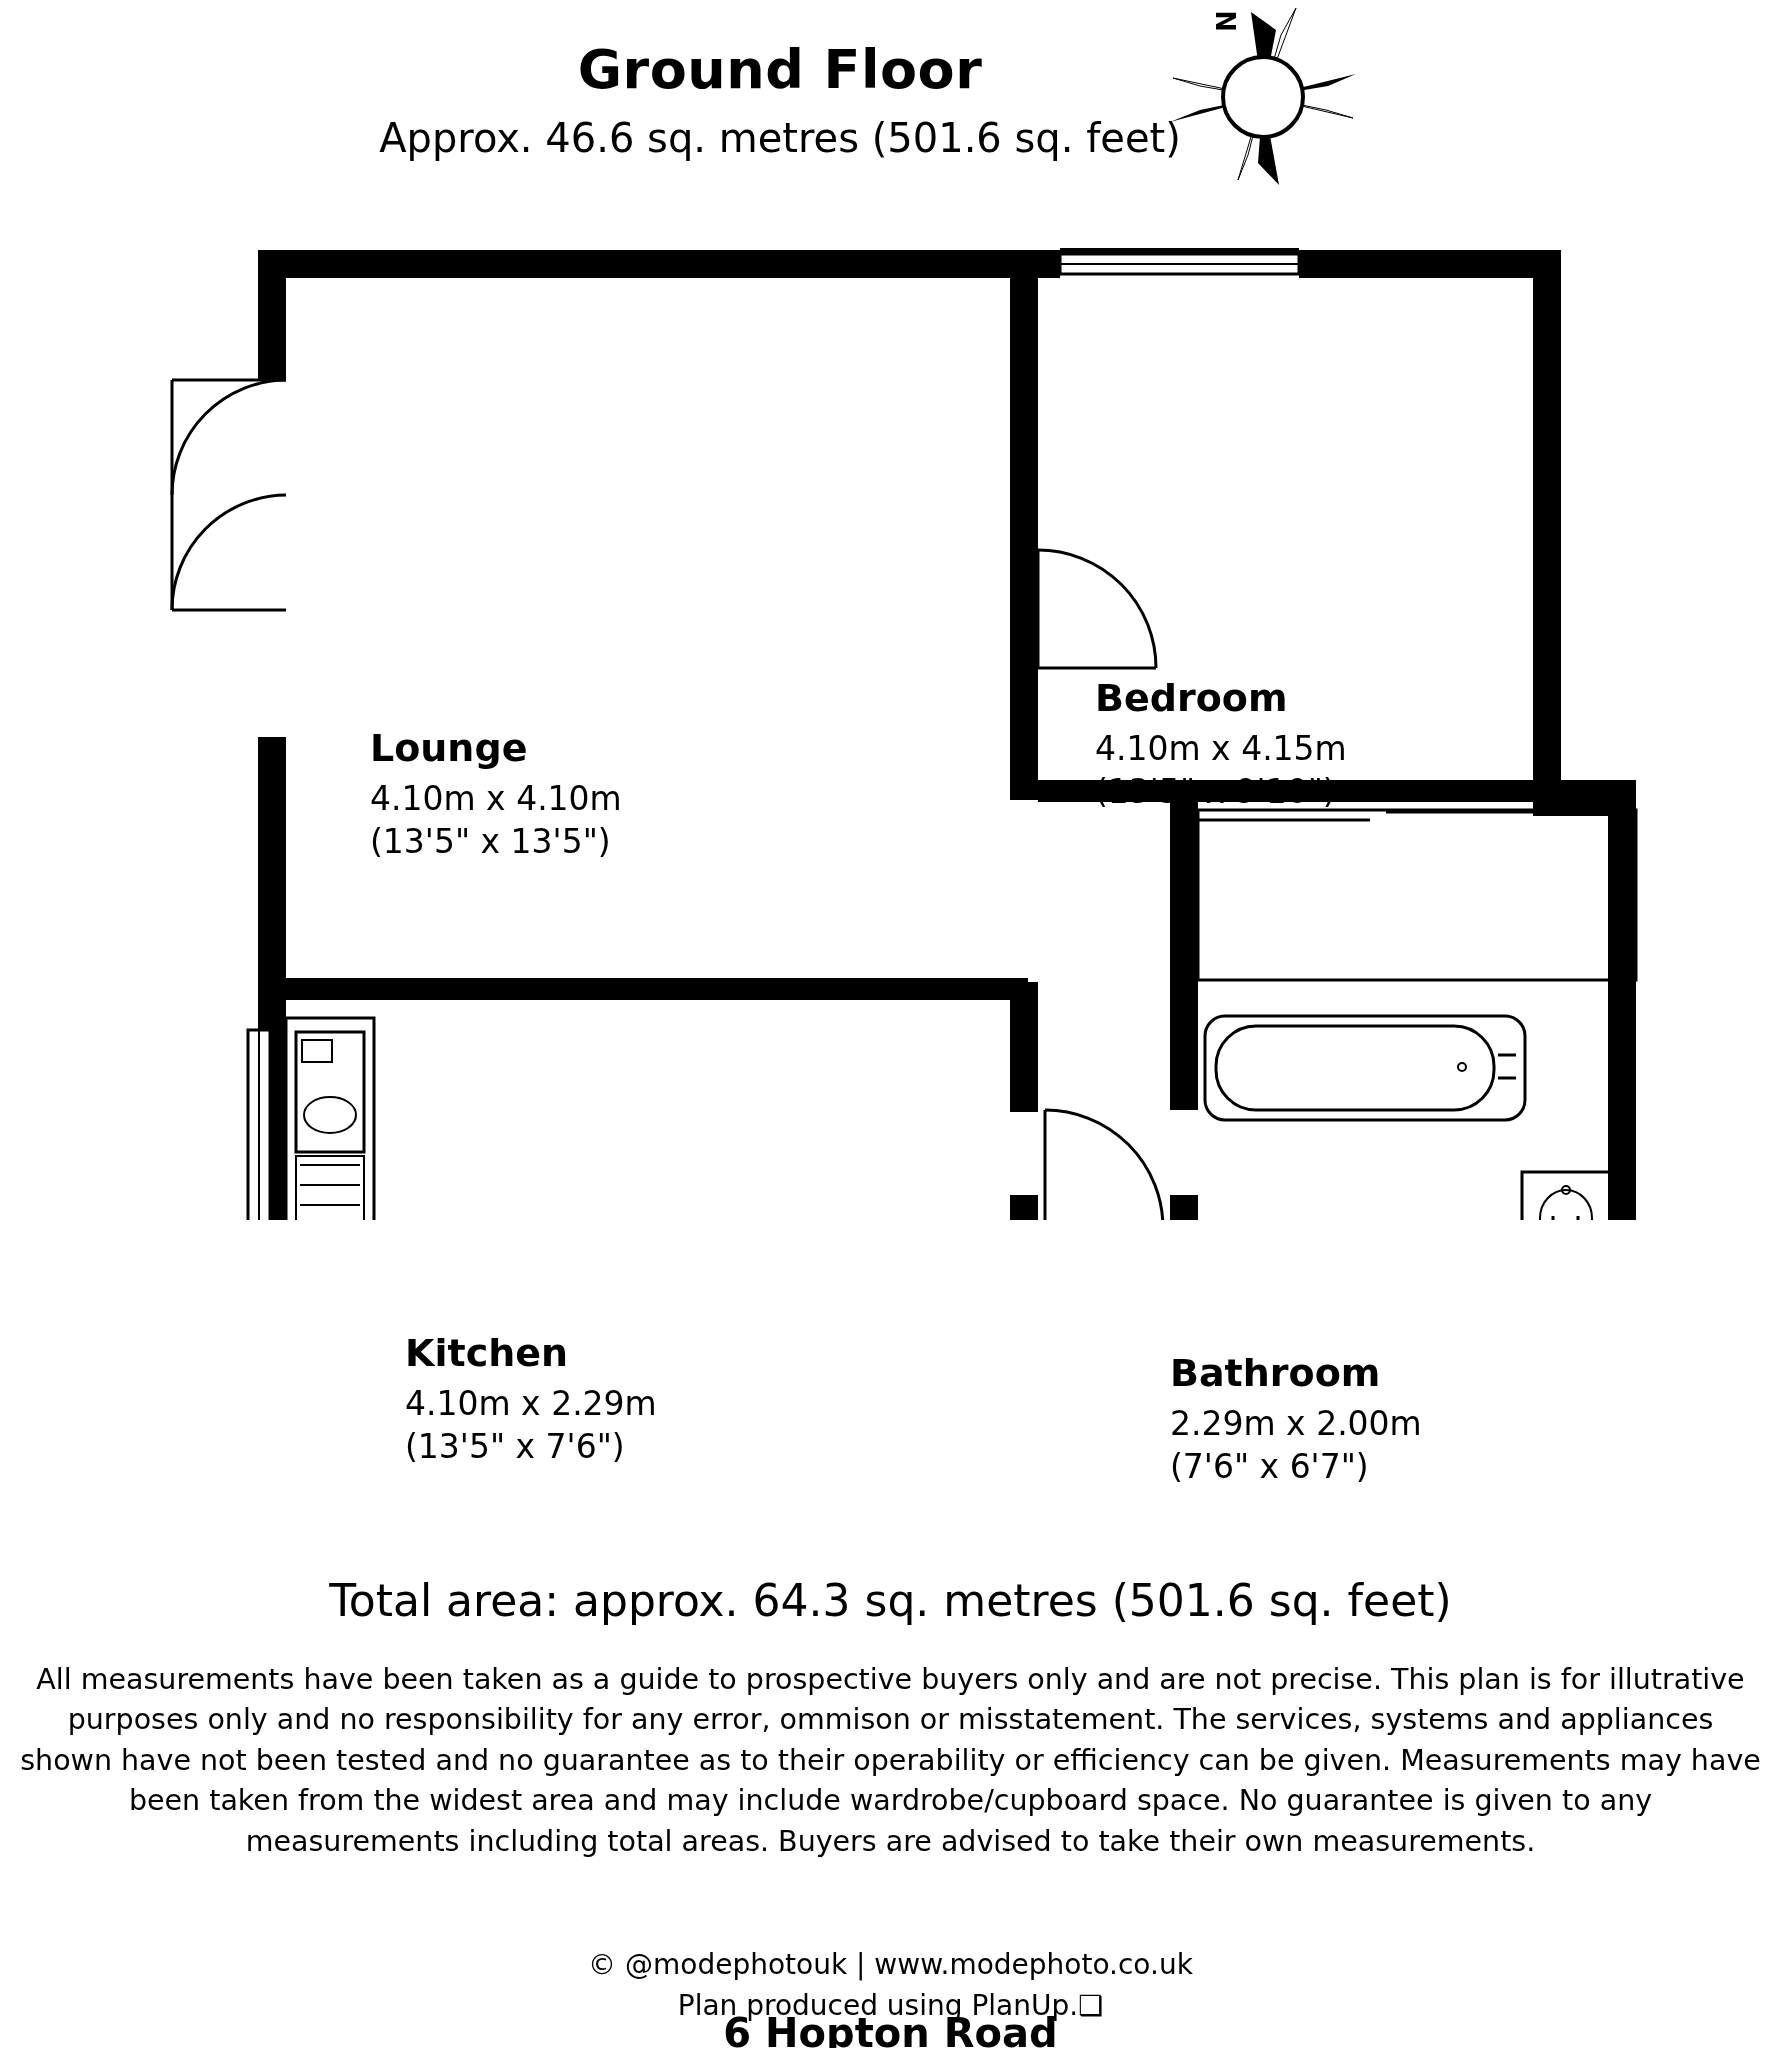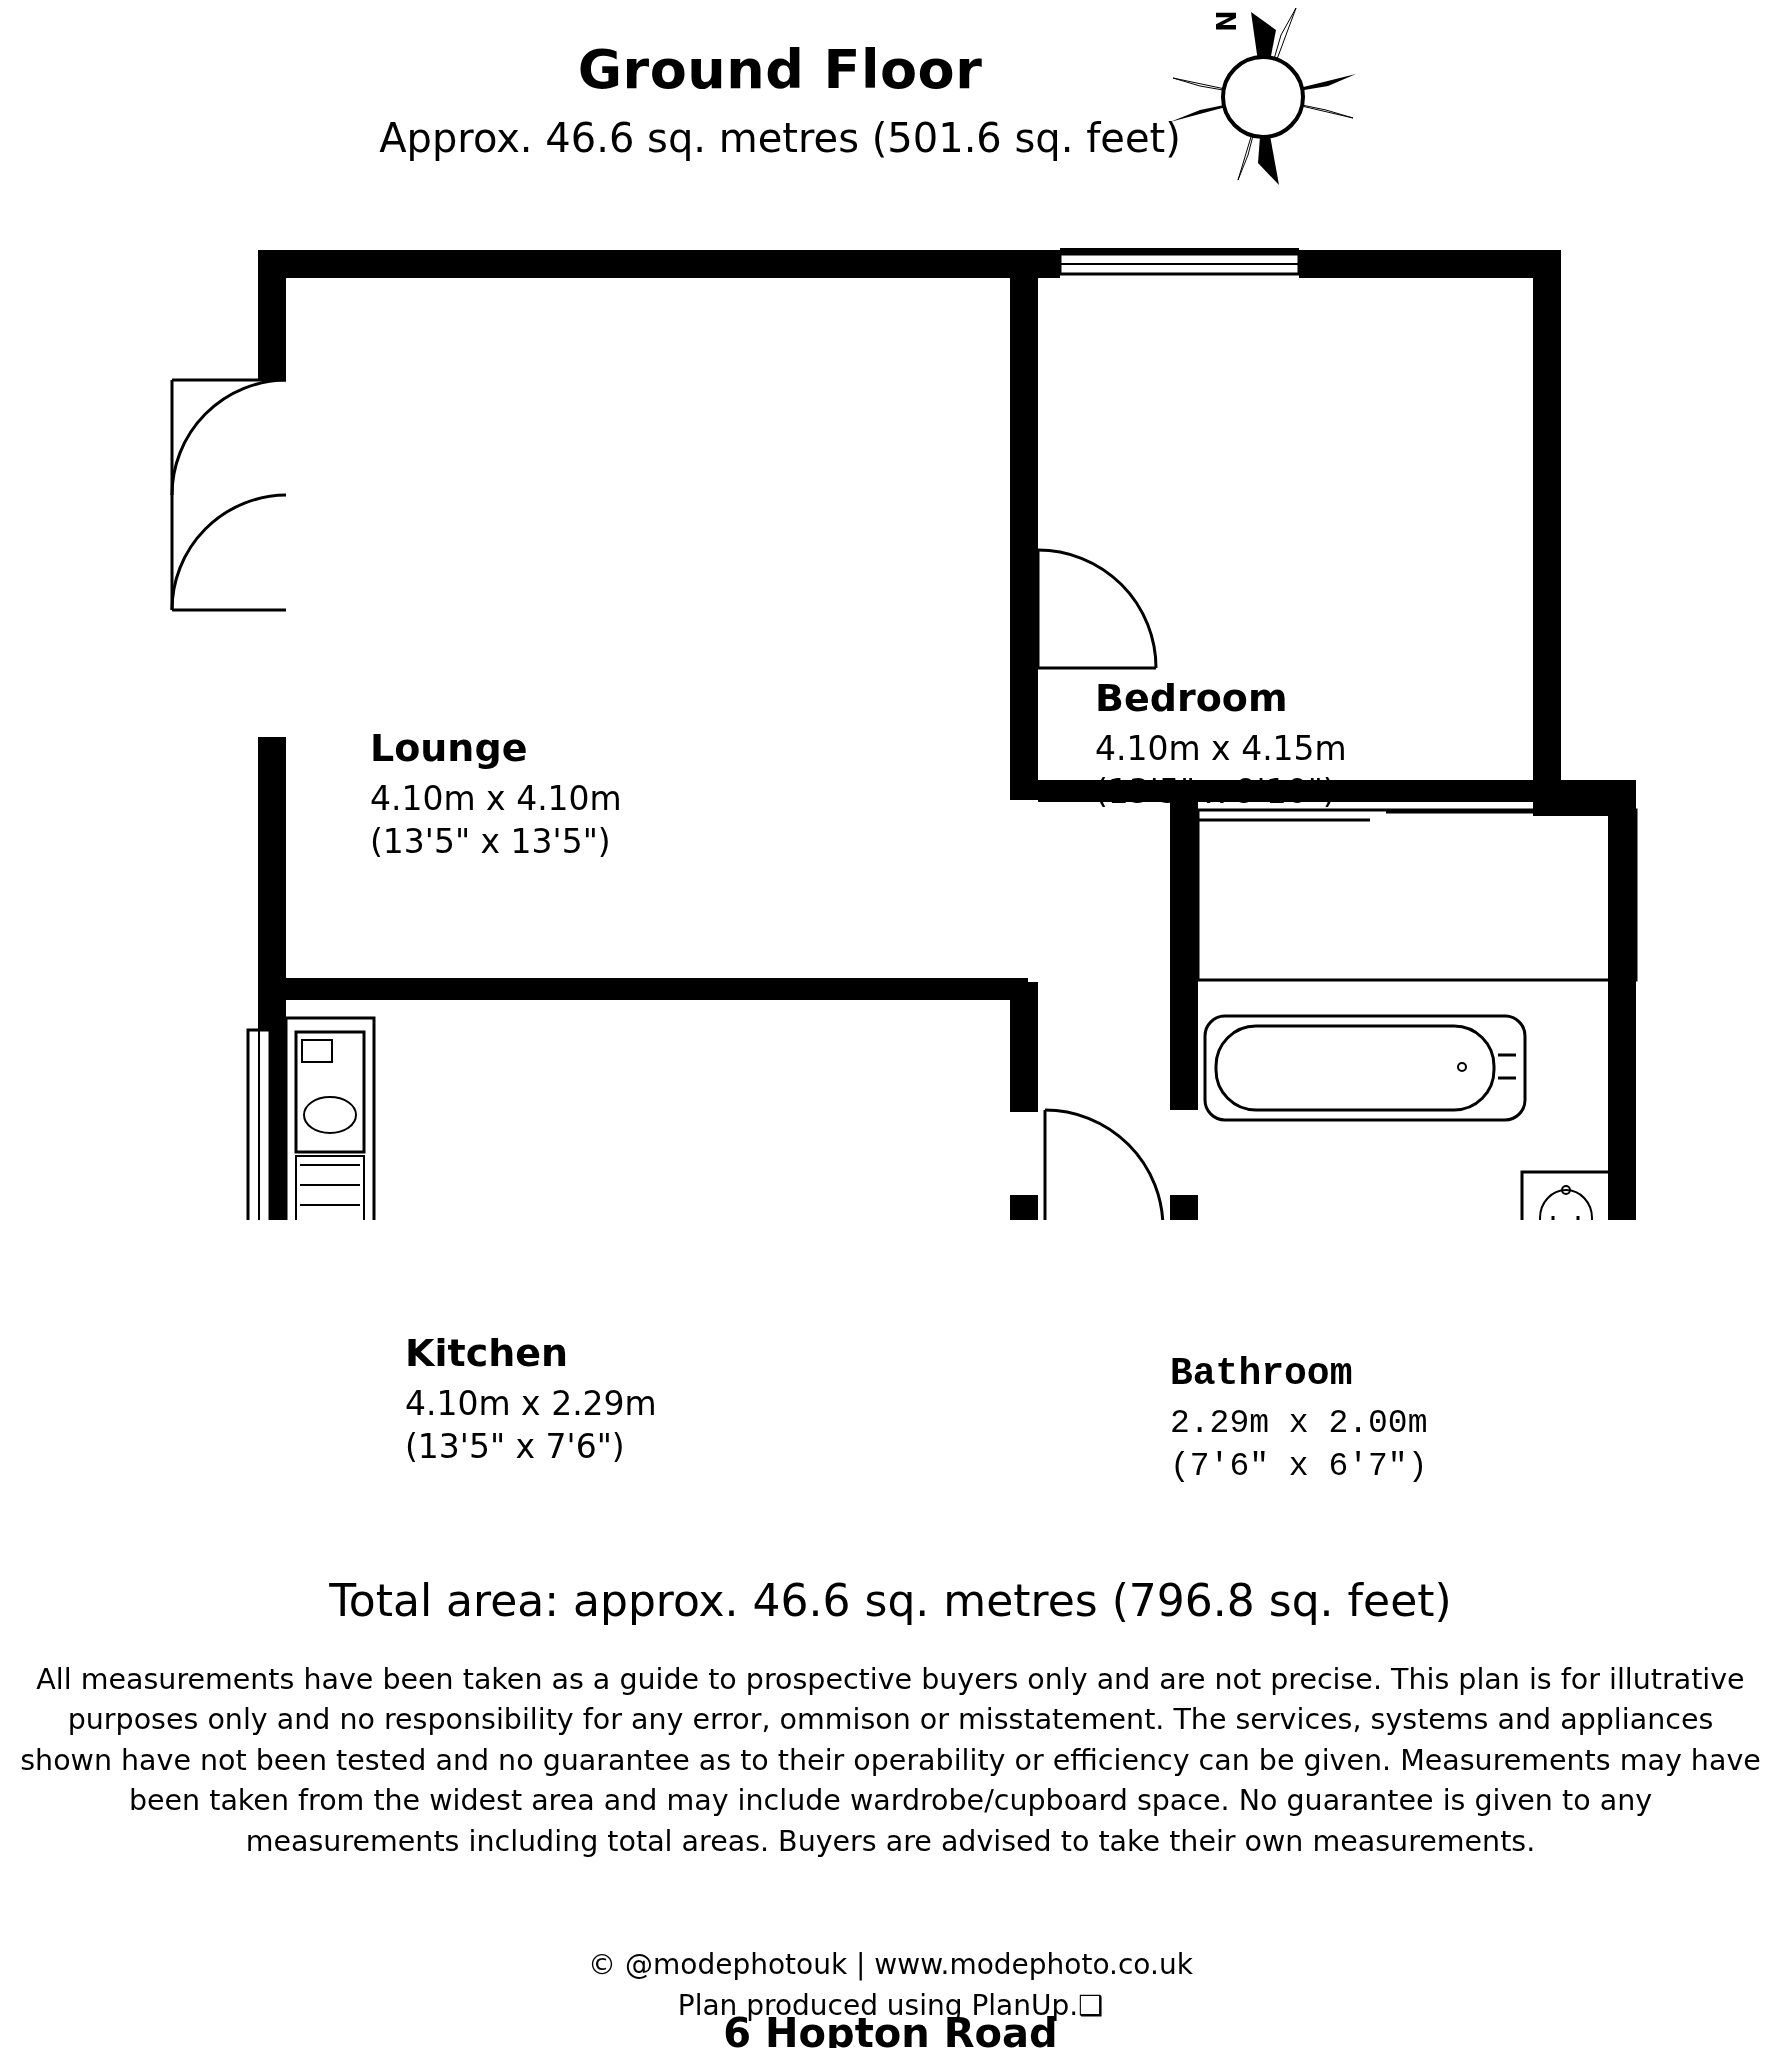--- a/index.html
+++ b/index.html
@@ -78,21 +78,21 @@
   }
   .room-label .dimft {
     font-size: 33px;
     display: block;
     margin-top: 2px;
   }
 
   #label-lounge { left: 370px; top: 515px; width: 320px; }
   #label-bedroom { left: 1095px; top: 465px; width: 320px; }
   #label-kitchen { left: 405px; top: 1120px; width: 320px; }
-  #label-bathroom { left: 1170px; top: 1140px; width: 320px; font-family: Liberation Mono, monospace; }
+  #label-bathroom { left: 1170px; top: 1140px; width: 320px; }
 
   
   .total-area {
     position: absolute;
     top: 1575px;
     left: 0;
     width: 1781px;
     text-align: center;
     font-size: 44px;
   }
@@ -311,21 +311,21 @@
       <span class="dimft">(13'5" x 7'6")</span>
     </div>
 
     <div class="room-label" id="label-bathroom">
       <span class="name">Bathroom</span>
       <span class="dim">2.29m x 2.00m</span>
       <span class="dimft">(7'6" x 6'7")</span>
     </div>
   </div>
 
-  <div class="total-area">Total area: approx. 46.6 sq. metres (796.8 sq. feet)</div>
+  <div class="total-area">Total area: approx. 64.3 sq. metres (501.6 sq. feet)</div>
   <div class="disclaimer">All measurements have been taken as a guide to prospective buyers only and are not precise. This plan is for illutrative purposes only and no responsibility for any error, ommison or misstatement. The services, systems and appliances shown have not been tested and no guarantee as to their operability or efficiency can be given. Measurements may have been taken from the widest area and may include wardrobe/cupboard space. No guarantee is given to any measurements including total areas. Buyers are advised to take their own measurements.</div>
   <div class="credits">
     <div>© @modephotouk | www.modephoto.co.uk</div>
     <div>Plan  produced  using  PlanUp.❑</div>
   </div>
   <div class="address">6 Hopton Road</div>
 
 </div>
 
 </body></html>

